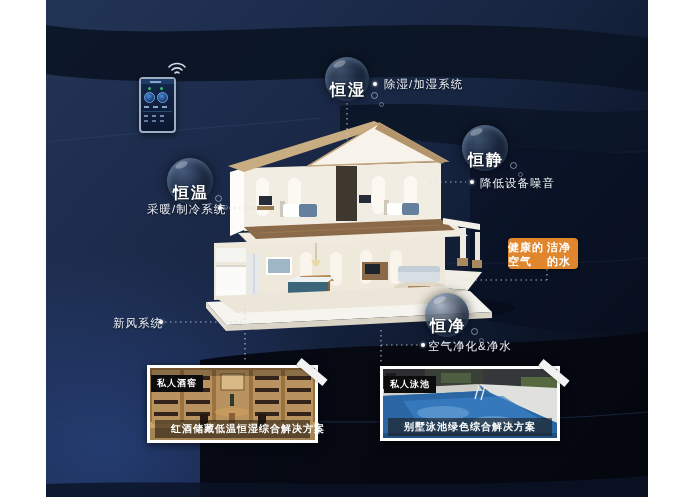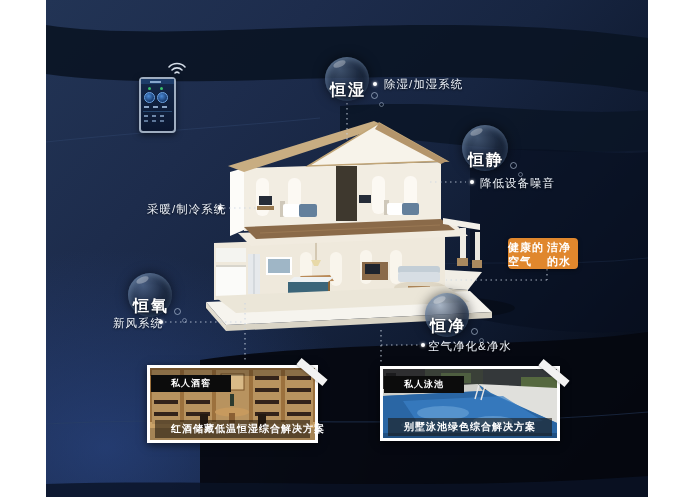--- a/index.html
+++ b/index.html
@@ -47,21 +47,21 @@
         background:repeating-linear-gradient(90deg,#8aa4c6 0 5px,transparent 5px 9px);}
   #phone .dv{position:absolute;left:2px;top:32px;right:2px;height:1px;background:#27476f;}
   #phone .r2{position:absolute;left:3px;top:36px;right:6px;height:2px;
         background:repeating-linear-gradient(90deg,#6e88aa 0 4px,transparent 4px 8px);}
   #phone .r3{position:absolute;left:3px;top:41px;right:9px;height:2px;
         background:repeating-linear-gradient(90deg,#5d7698 0 4px,transparent 4px 8px);}
   
   .card{position:absolute;background:#fff;box-shadow:0 2px 8px rgba(0,0,0,.6);}
   .card .ph{position:absolute;left:3px;top:3px;right:3px;bottom:3px;overflow:hidden;background:#222;}
   .card .tag{position:absolute;left:4px;top:10px;background:#0c0c0c;color:#fff;font-size:9px;font-weight:bold;
-        letter-spacing:1px;padding:2px 20px;font-family:"Liberation Serif",serif;}
+        letter-spacing:1px;padding:2px 6px;font-family:"Liberation Serif",serif;}
   .card .cap{position:absolute;left:8px;right:8px;bottom:5px;text-align:center;color:#fff;font-size:10px;
         font-weight:bold;letter-spacing:1px;font-family:"Liberation Serif",serif;
         background:rgba(25,18,10,.55);padding:2px 16px;white-space:nowrap;}
   .card .ribbon{position:absolute;right:-11px;top:3px;width:34px;height:8px;background:#f2f2f2;
         transform:rotate(40deg);box-shadow:0 0 3px rgba(0,0,0,.4);}
 </style>
 </head>
 <body>
 
 <div id="stage">
@@ -194,23 +194,23 @@
 
 
   <div class="bub" style="left:325px;top:57px;width:44px;height:44px;">
     <span class="shine"></span>
     <span>恒湿</span>
   </div>
   <div class="bub" style="left:462px;top:125px;width:46px;height:46px;">
     <span class="shine"></span>
     <span>恒静</span>
   </div>
-  <div class="bub" style="left:128px;top:273px;width:44px;height:44px;">
+  <div class="bub" style="left:167px;top:158px;width:46px;height:46px;">
     <span class="shine"></span>
-    <span>恒氧</span>
+    <span>恒温</span>
   </div>
   <div class="bub" style="left:425px;top:293px;width:44px;height:44px;">
     <span class="shine"></span>
     <span>恒净</span>
   </div>
 
   <div class="note" style="left:384px;top:77px;">除湿/加湿系统</div>
   <div class="dot" style="left:373px;top:82px;"></div>
 
   <div class="note" style="left:480px;top:176px;">降低设备噪音</div>

